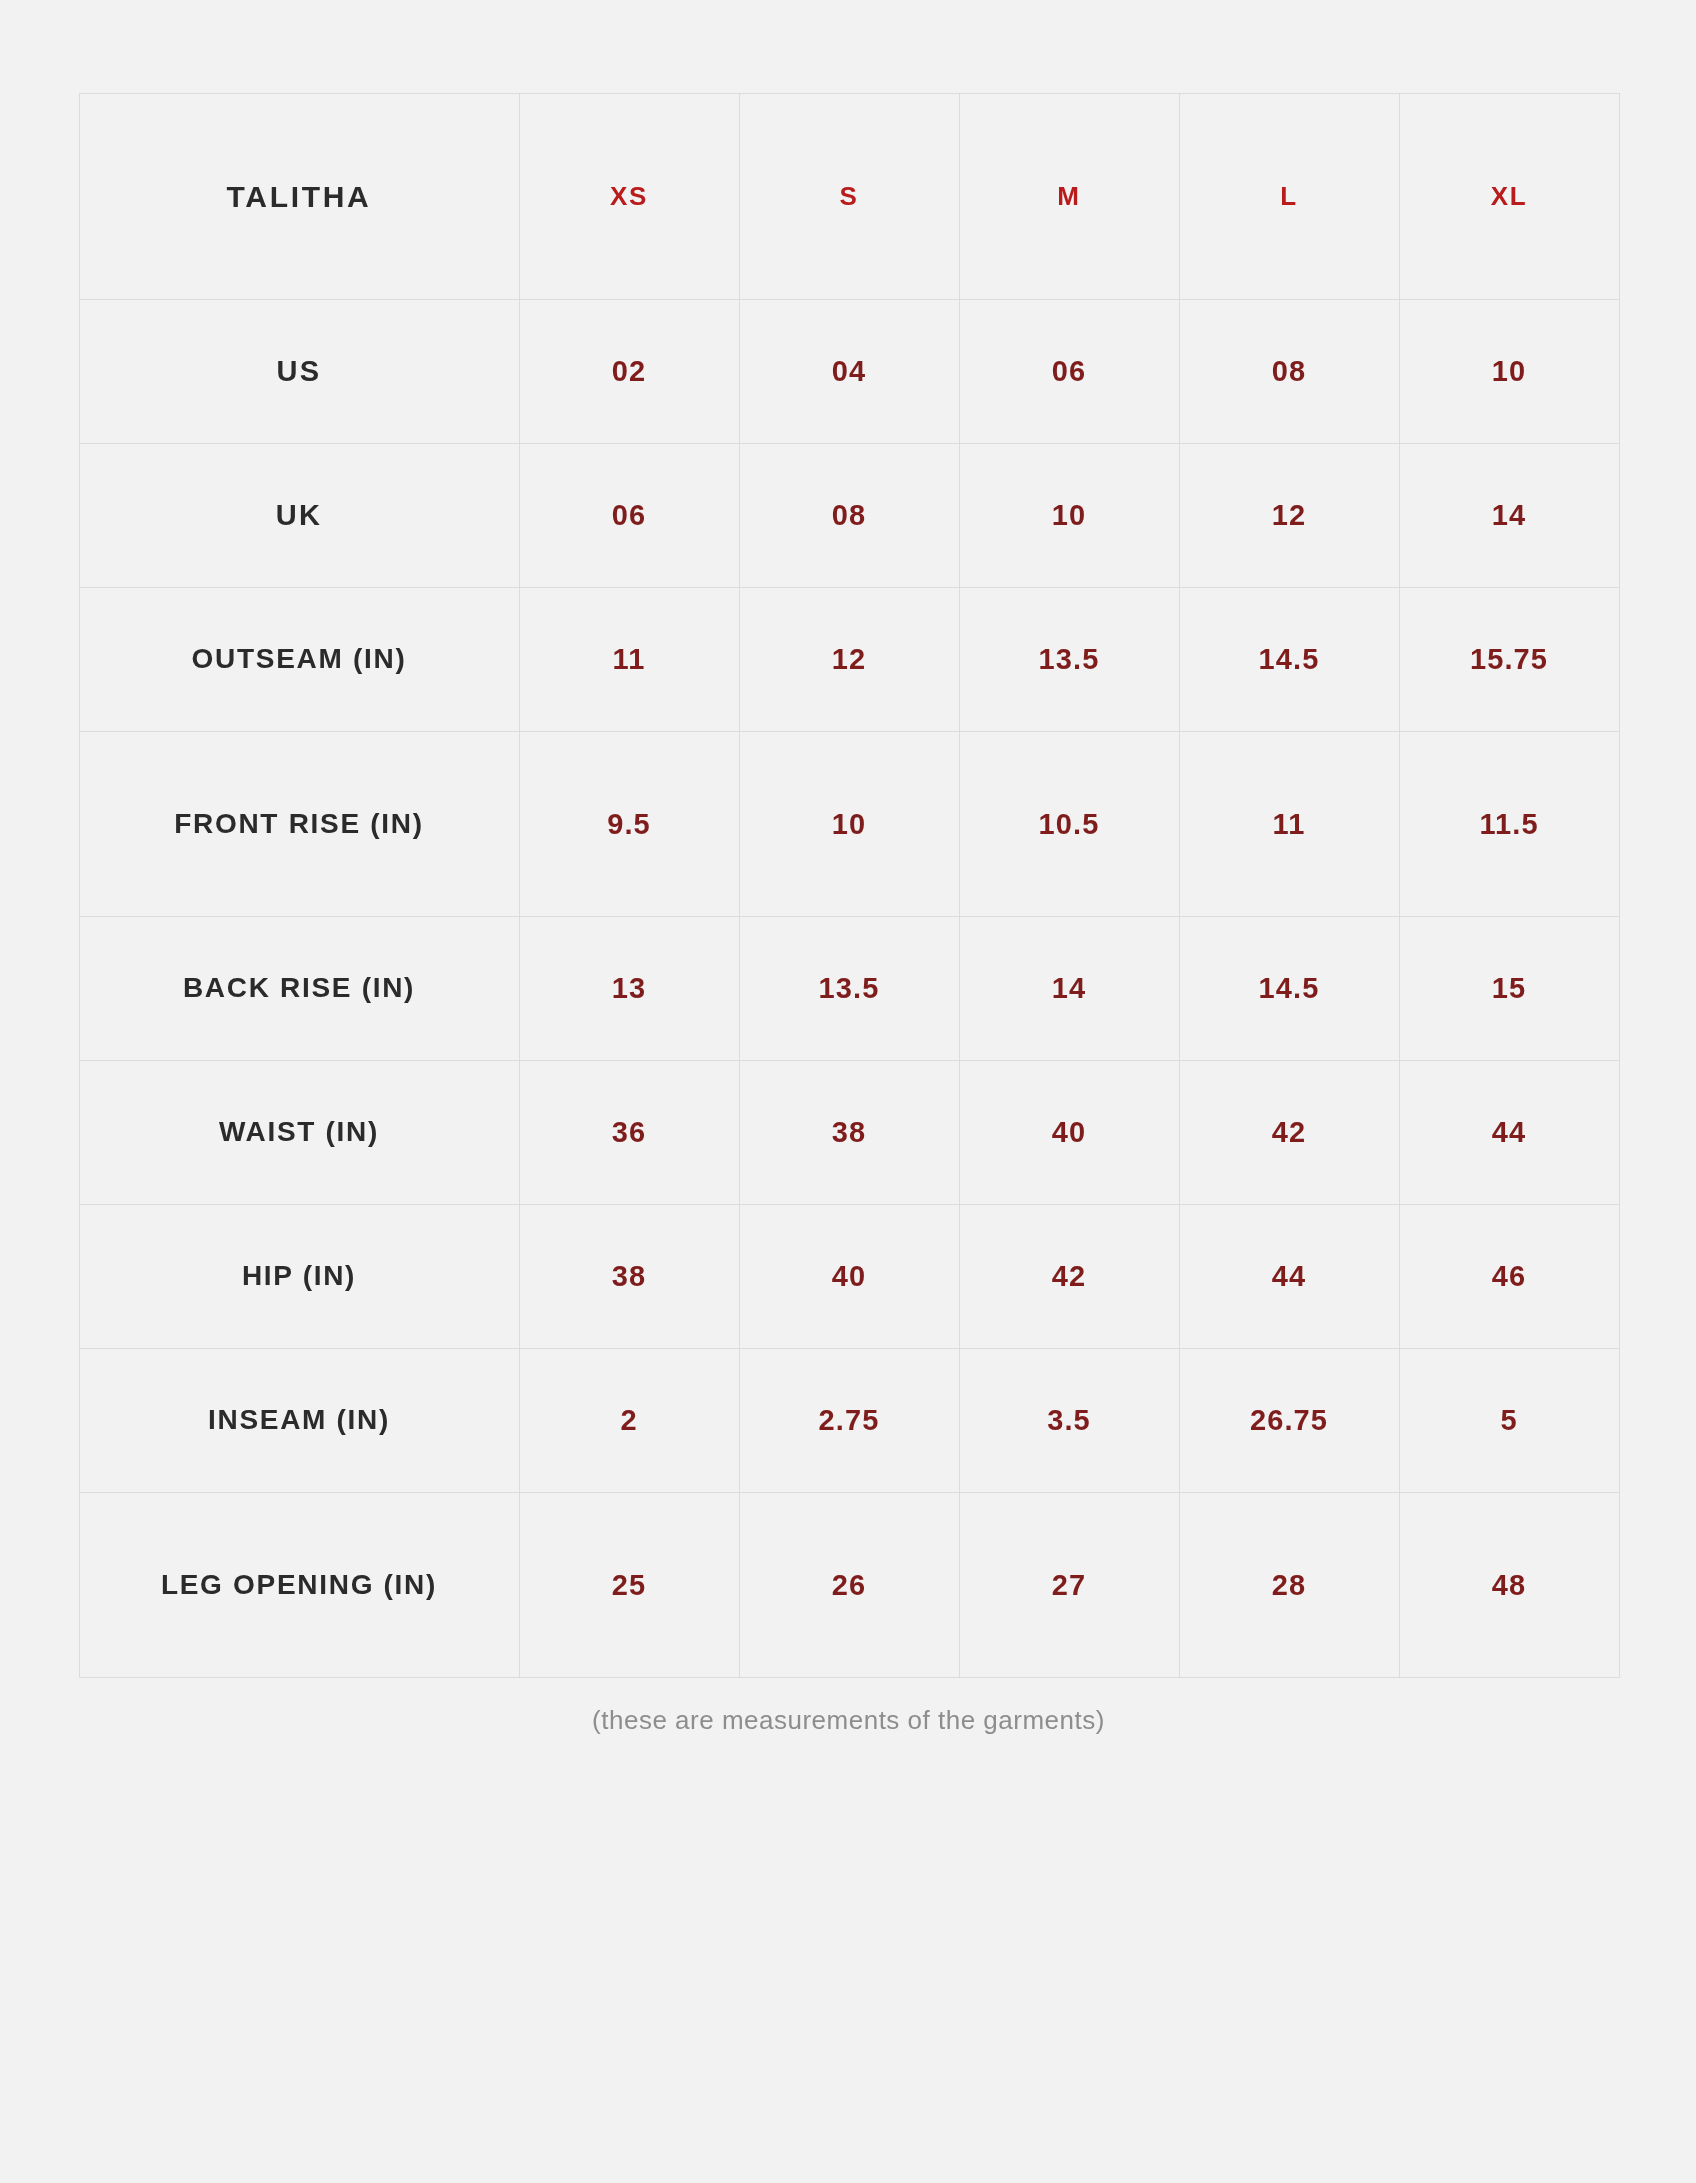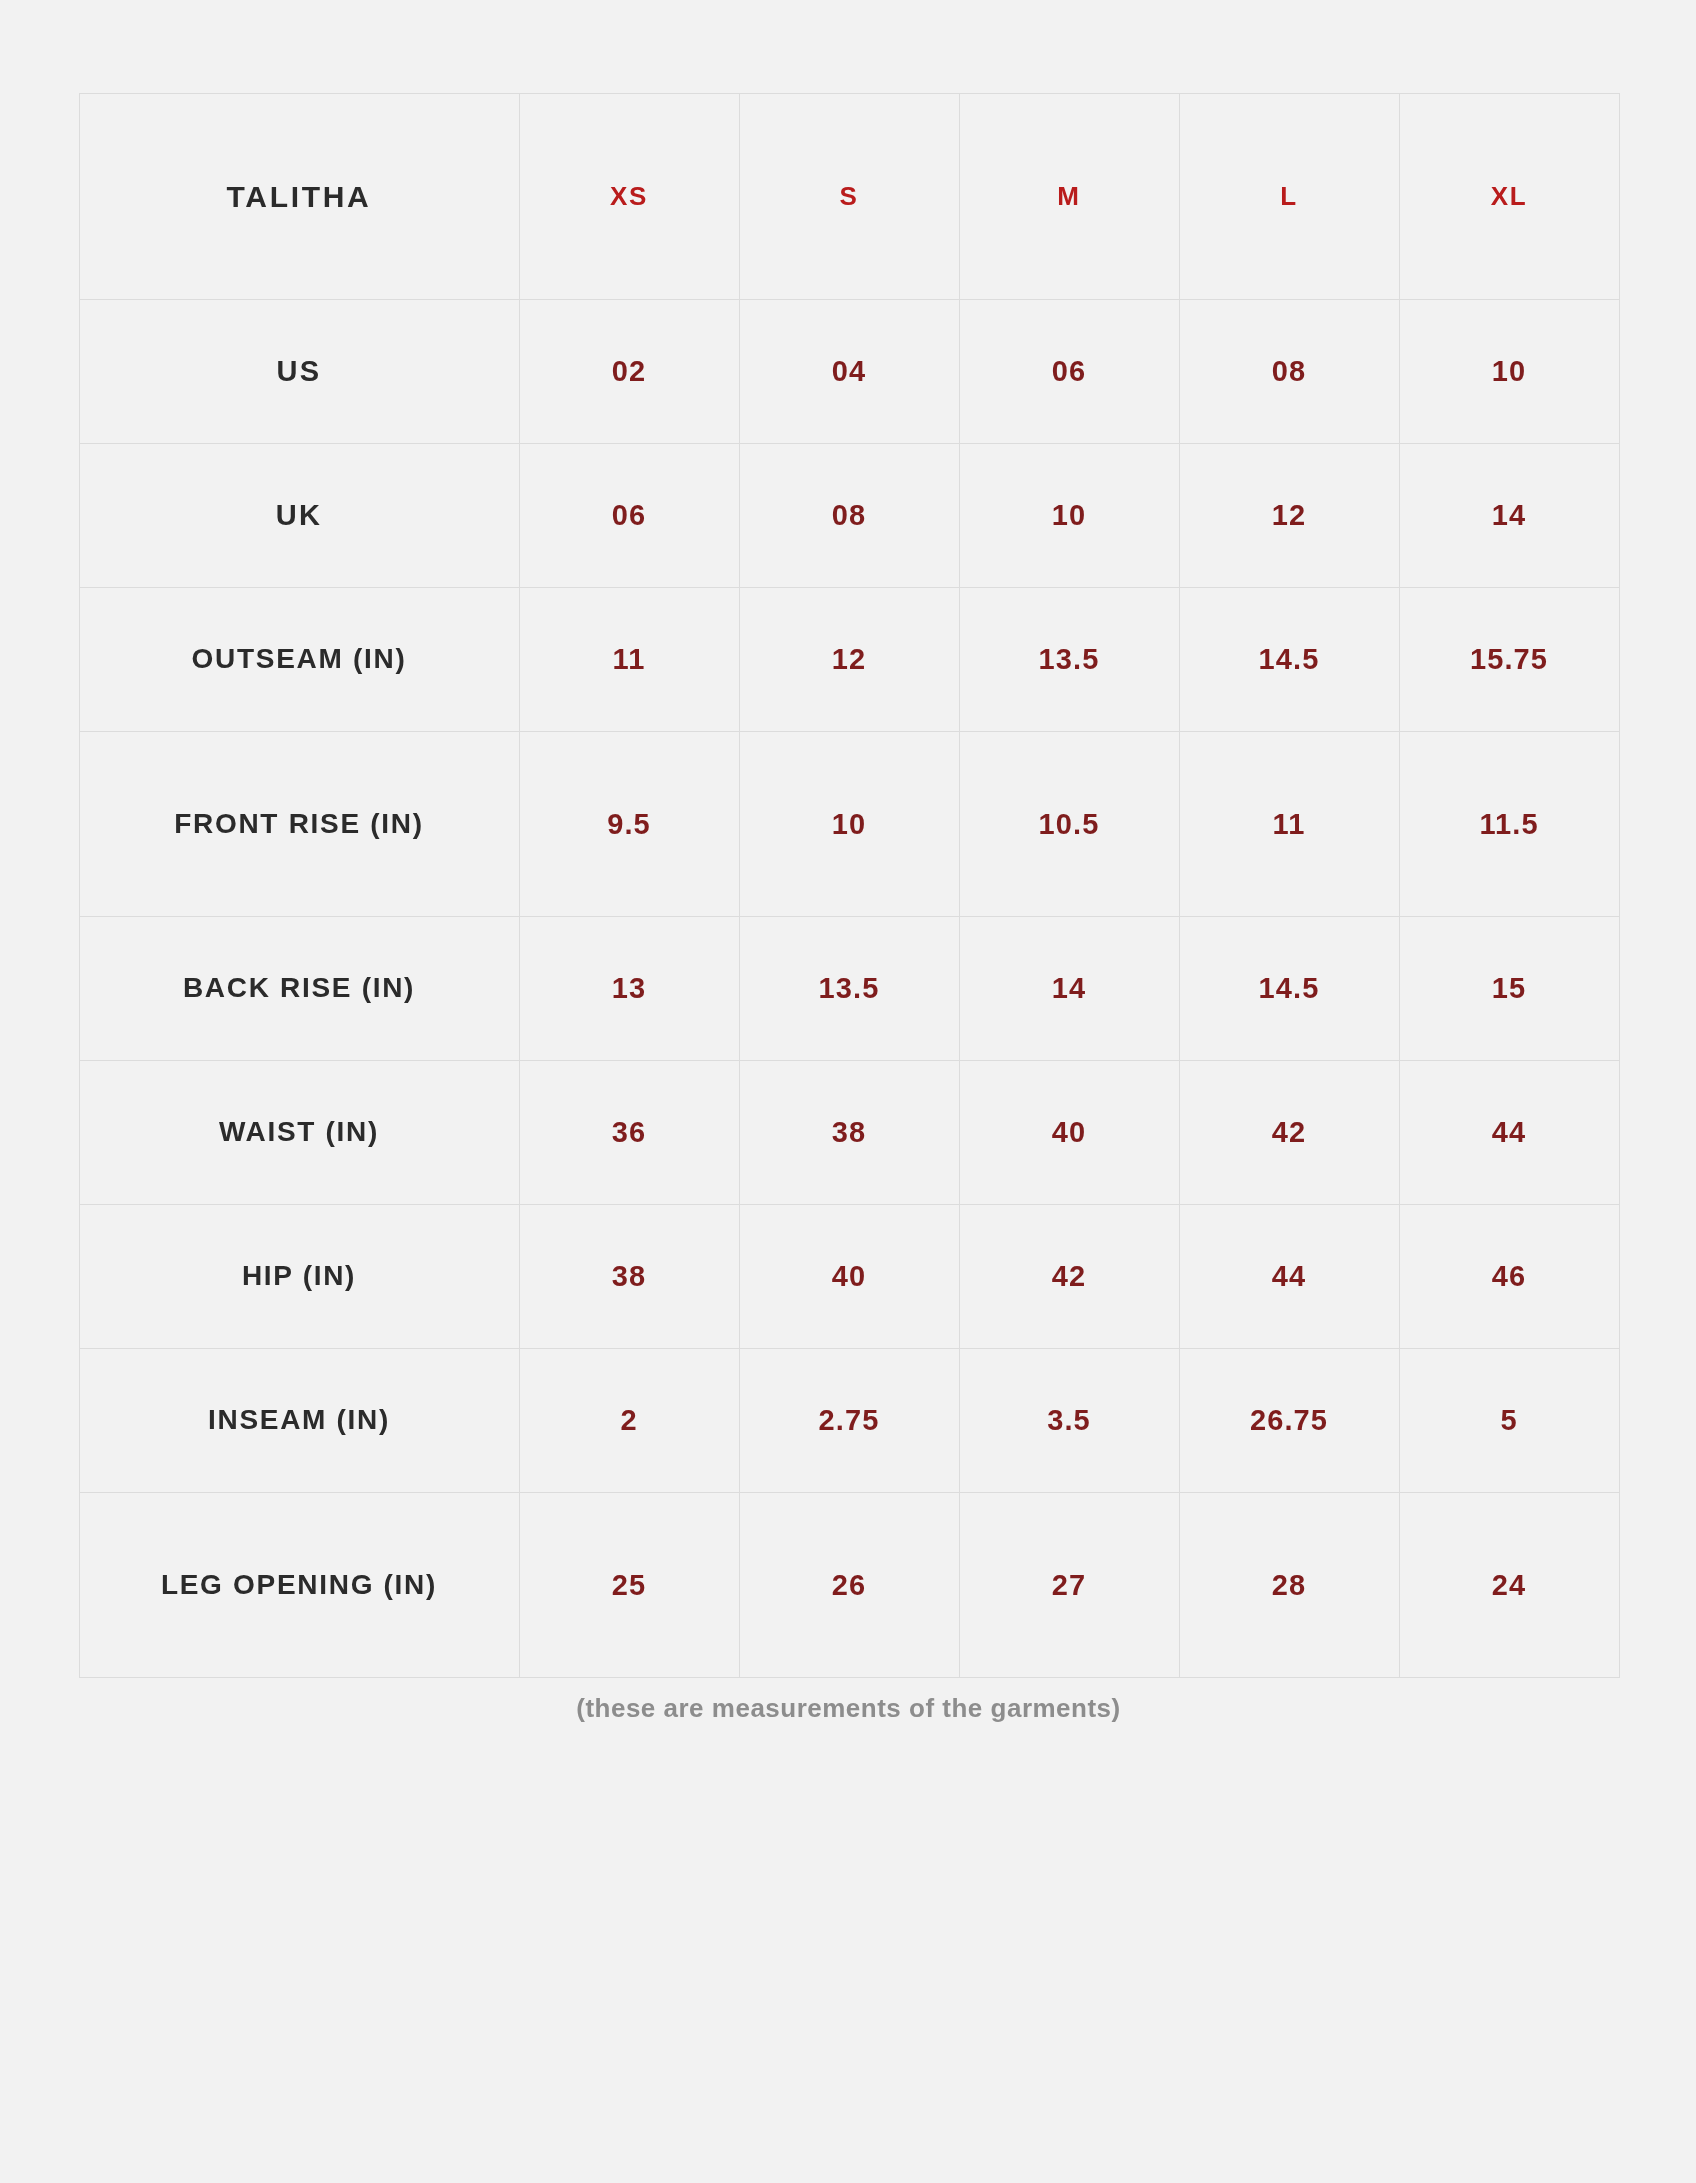--- a/index.html
+++ b/index.html
@@ -86,25 +86,24 @@
     font-size: 29px;
     letter-spacing: 2.4px;
   }
   td.value {
     font-size: 29px;
     letter-spacing: 1.1px;
     color: #7f1d1d;
   }
   .footnote {
     text-align: center;
-    margin-top: 15px;
+    margin-top: 27px;
     font-size: 26px;
     color: #8d8d8d;
     letter-spacing: 0.5px;
-    font-weight: bold;
   }
 </style>
 </head>
 <body>
 
 <div class="page">
 
 
   <div class="table-wrap">
     <table class="size-table">
@@ -197,21 +196,21 @@
           <td class="value">26.75</td>
           <td class="value">5</td>
         </tr>
 
         <tr class="data-row tall">
           <td class="row-label">LEG OPENING (IN)</td>
           <td class="value">25</td>
           <td class="value">26</td>
           <td class="value">27</td>
           <td class="value">28</td>
-          <td class="value">24</td>
+          <td class="value">48</td>
         </tr>
       </tbody>
     </table>
 
     <div class="footnote">(these are measurements of the garments)</div>
   </div>
 
 </div>
 
 

